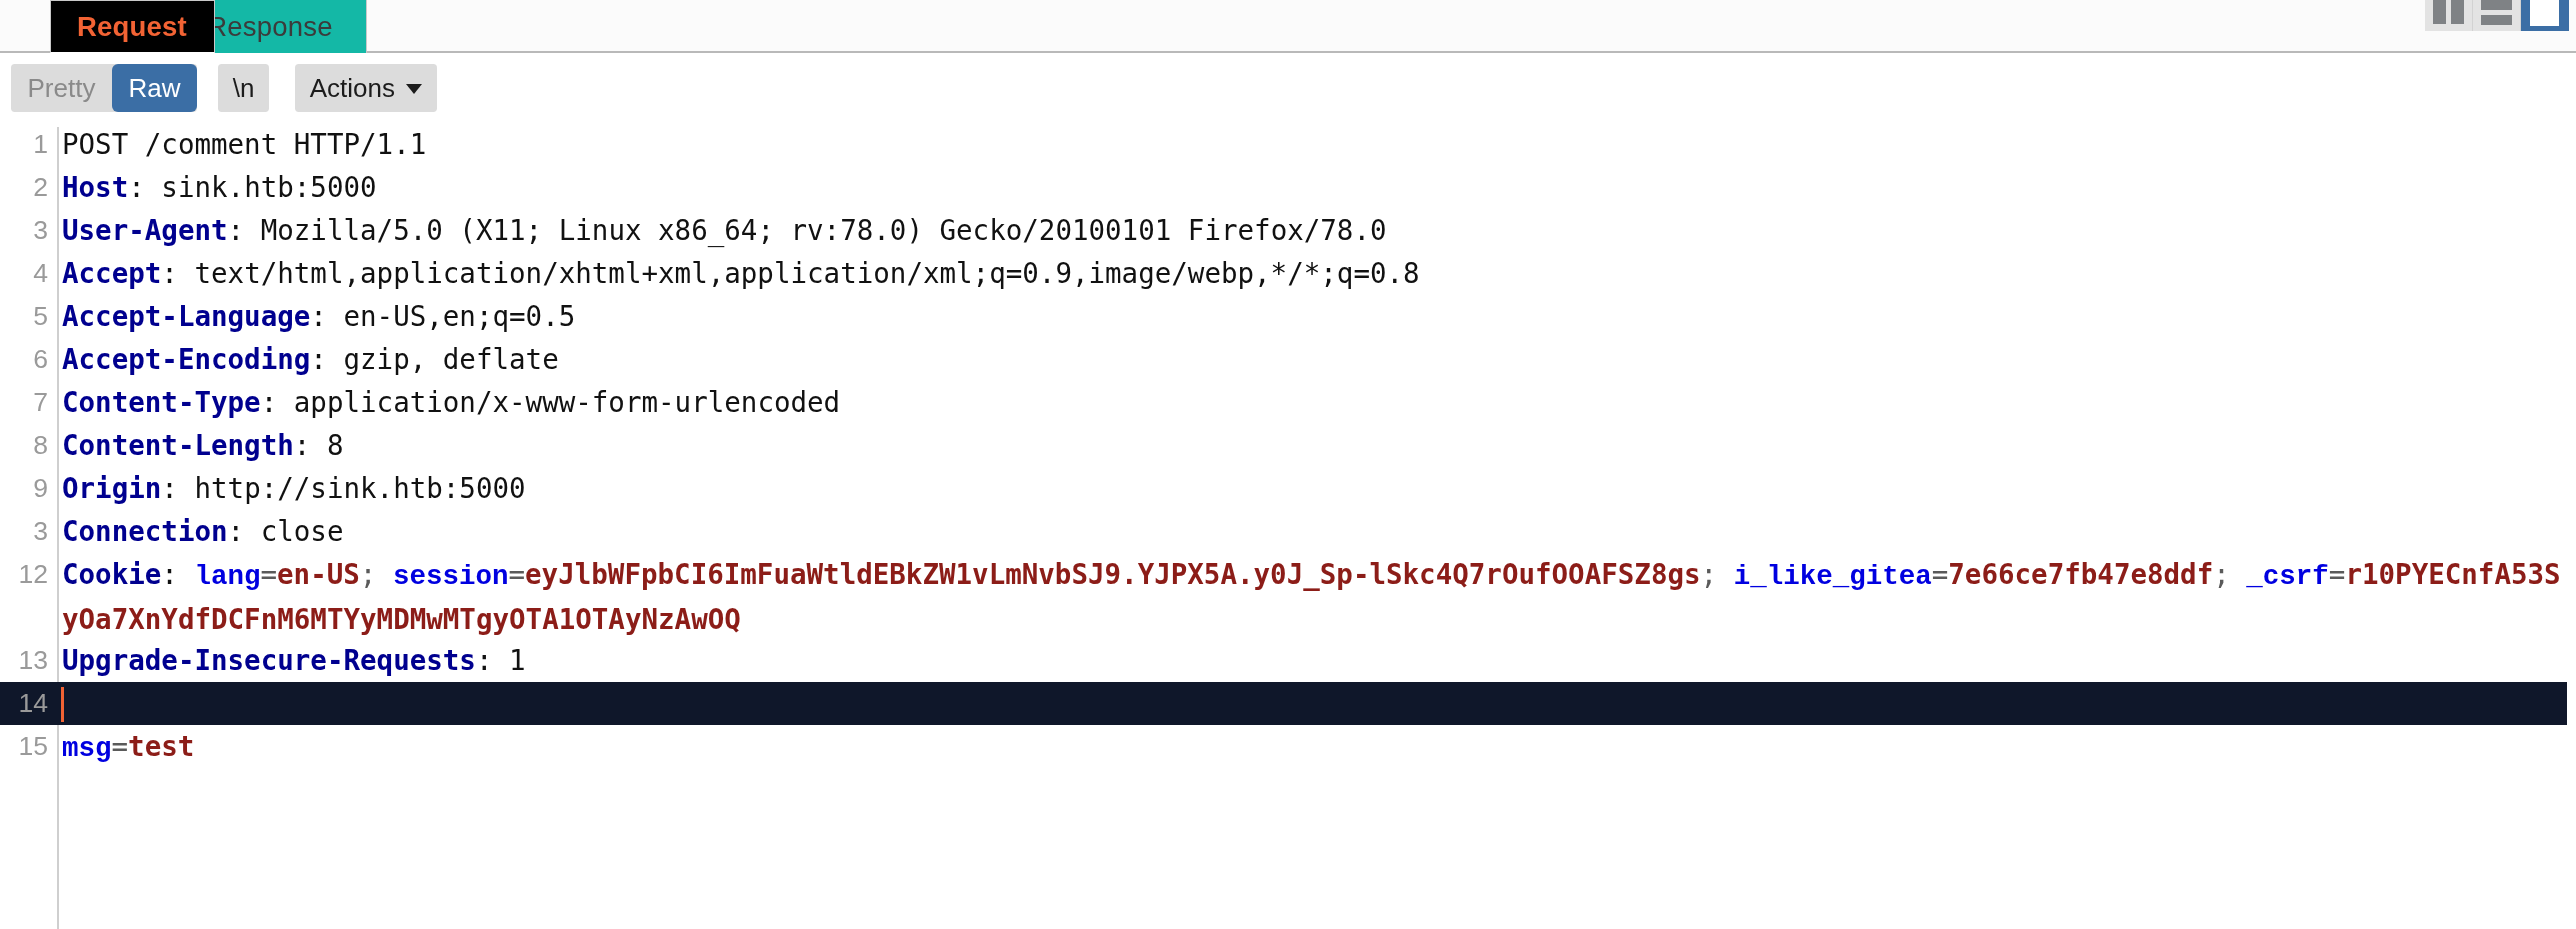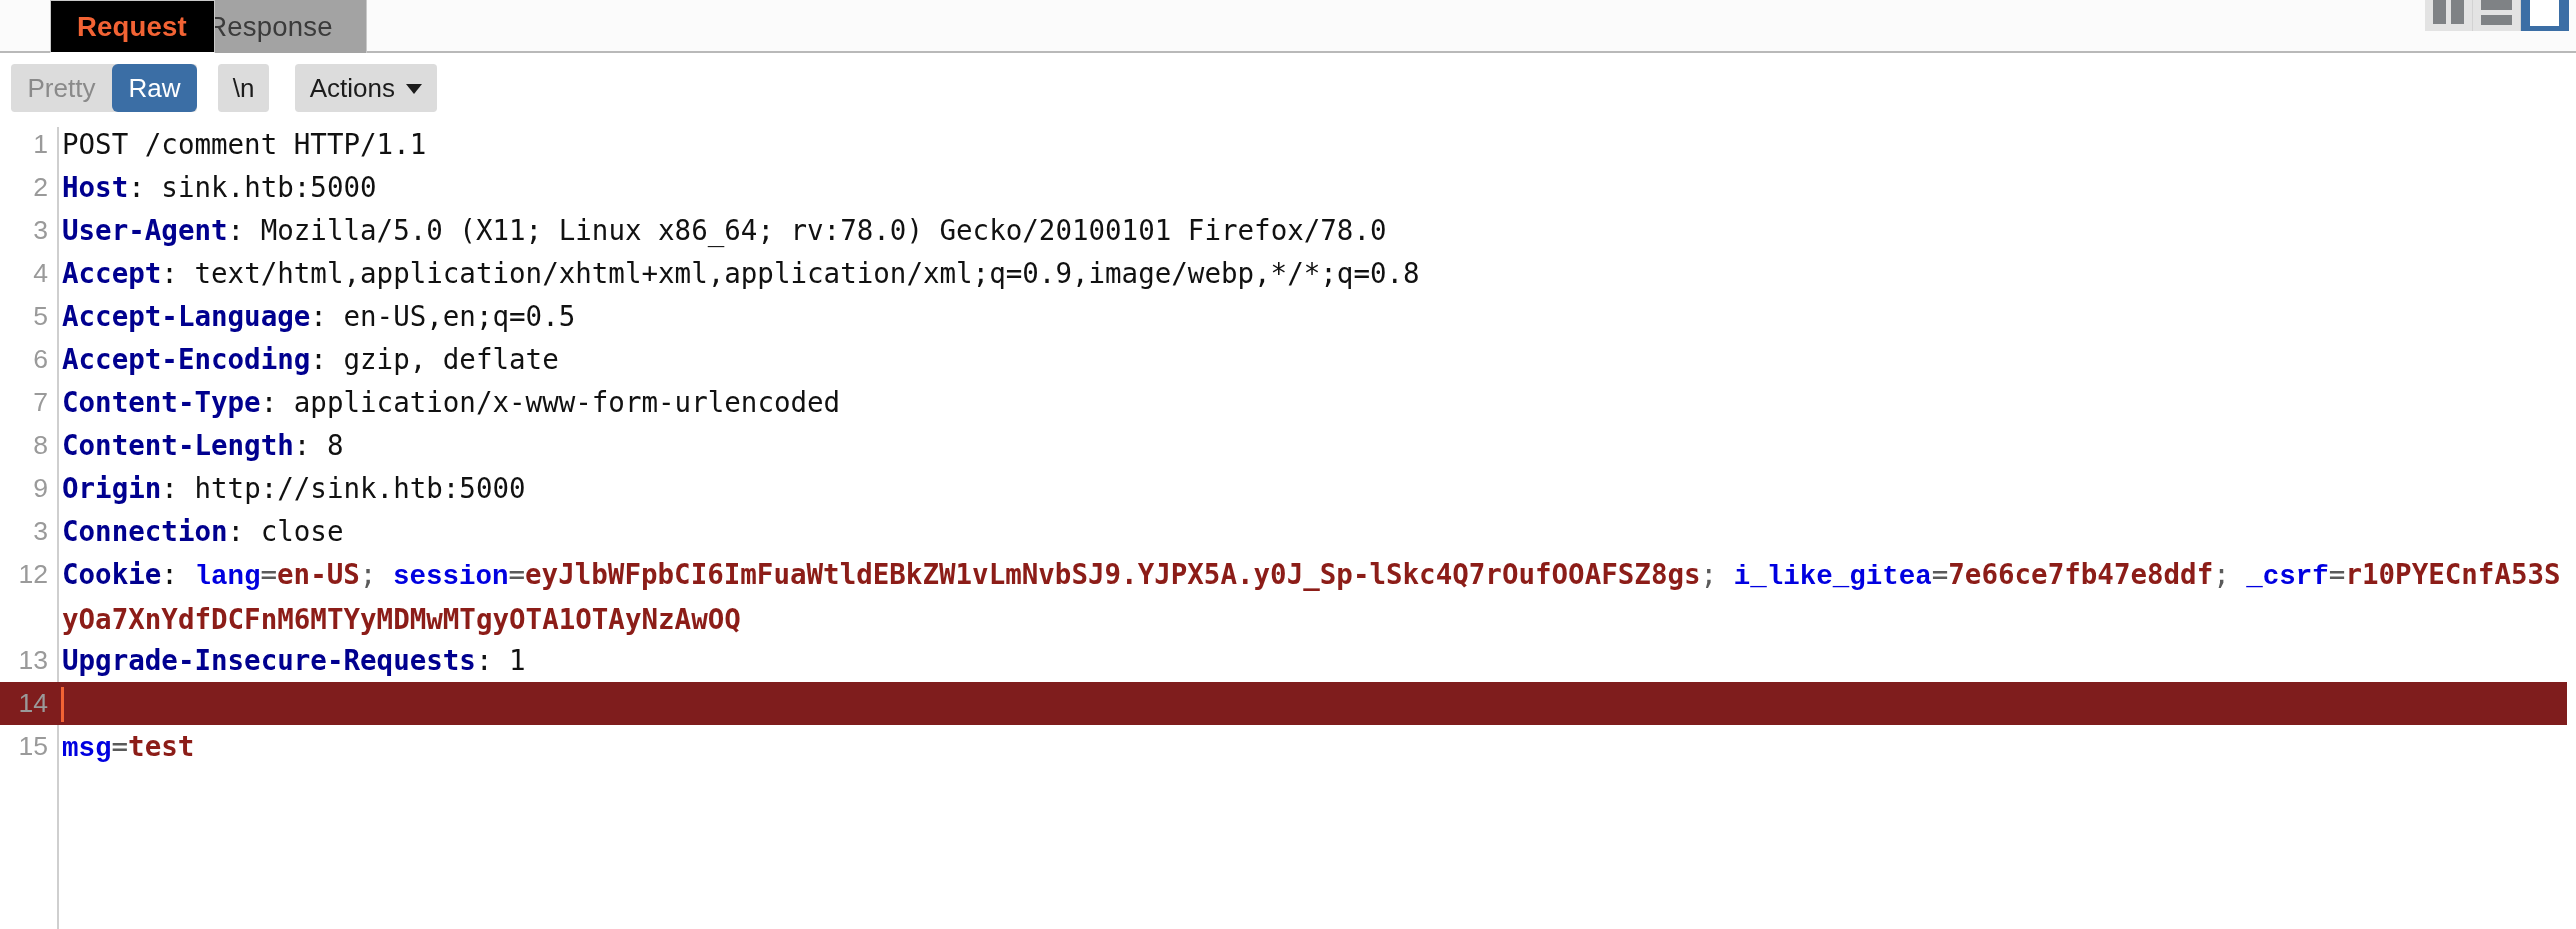--- a/index.html
+++ b/index.html
@@ -29,21 +29,21 @@
   .tab.active{
     left:5.5px;width:165px;
     background:#000000;color:#f26334;font-weight:700;
     border-left:1.8px solid #c9c9c9;border-right:1.8px solid #c9c9c9;border-top:1.8px solid #c9c9c9;
     border-bottom:1.8px solid #ffffff;
     z-index:3;
     margin-left:44px;
   }
   .tab.inactive{
     left:174px;width:193px;
-    background:#a3a3a3;color:#3b3b3b;font-weight:400;
+    background:#14b8a6;color:#3b3b3b;font-weight:400;
     border-right:1.8px solid #c9c9c9;
     z-index:2;
   }
 
   
   .layoutbtns{
     position:absolute;right:7.3px;top:-9.2px;height:40px;
     display:flex;align-items:flex-end;gap:0;
     z-index:5;
   }
@@ -86,21 +86,21 @@
     position:absolute;left:0;top:123px;width:2576px;height:807px;background:#ffffff;
     font-family:"DejaVu Sans Mono", monospace;
     font-size:27.5px;
     line-height:43px;
   }
   .gutterline{
     position:absolute;left:57px;top:3.7px;width:1.8px;height:803px;background:#cfcfcf;
   }
   .row{position:relative;height:43px;}
   .row.wrap2{height:86px;}
-  .row.hl{background:#7f1d1d;}
+  .row.hl{background:#0f172a;}
   .lno{
     position:absolute;left:0;top:0;width:48px;text-align:right;
     color:#9a9a9a;font-family:"Liberation Sans", sans-serif;font-size:26.6px;
     line-height:43px;
   }
   .code{
     position:absolute;left:62px;top:0;right:9.2px;
     white-space:pre-wrap;word-break:break-all;color:#111111;
   }
   .hdr{color:#00008f;font-weight:700;}

